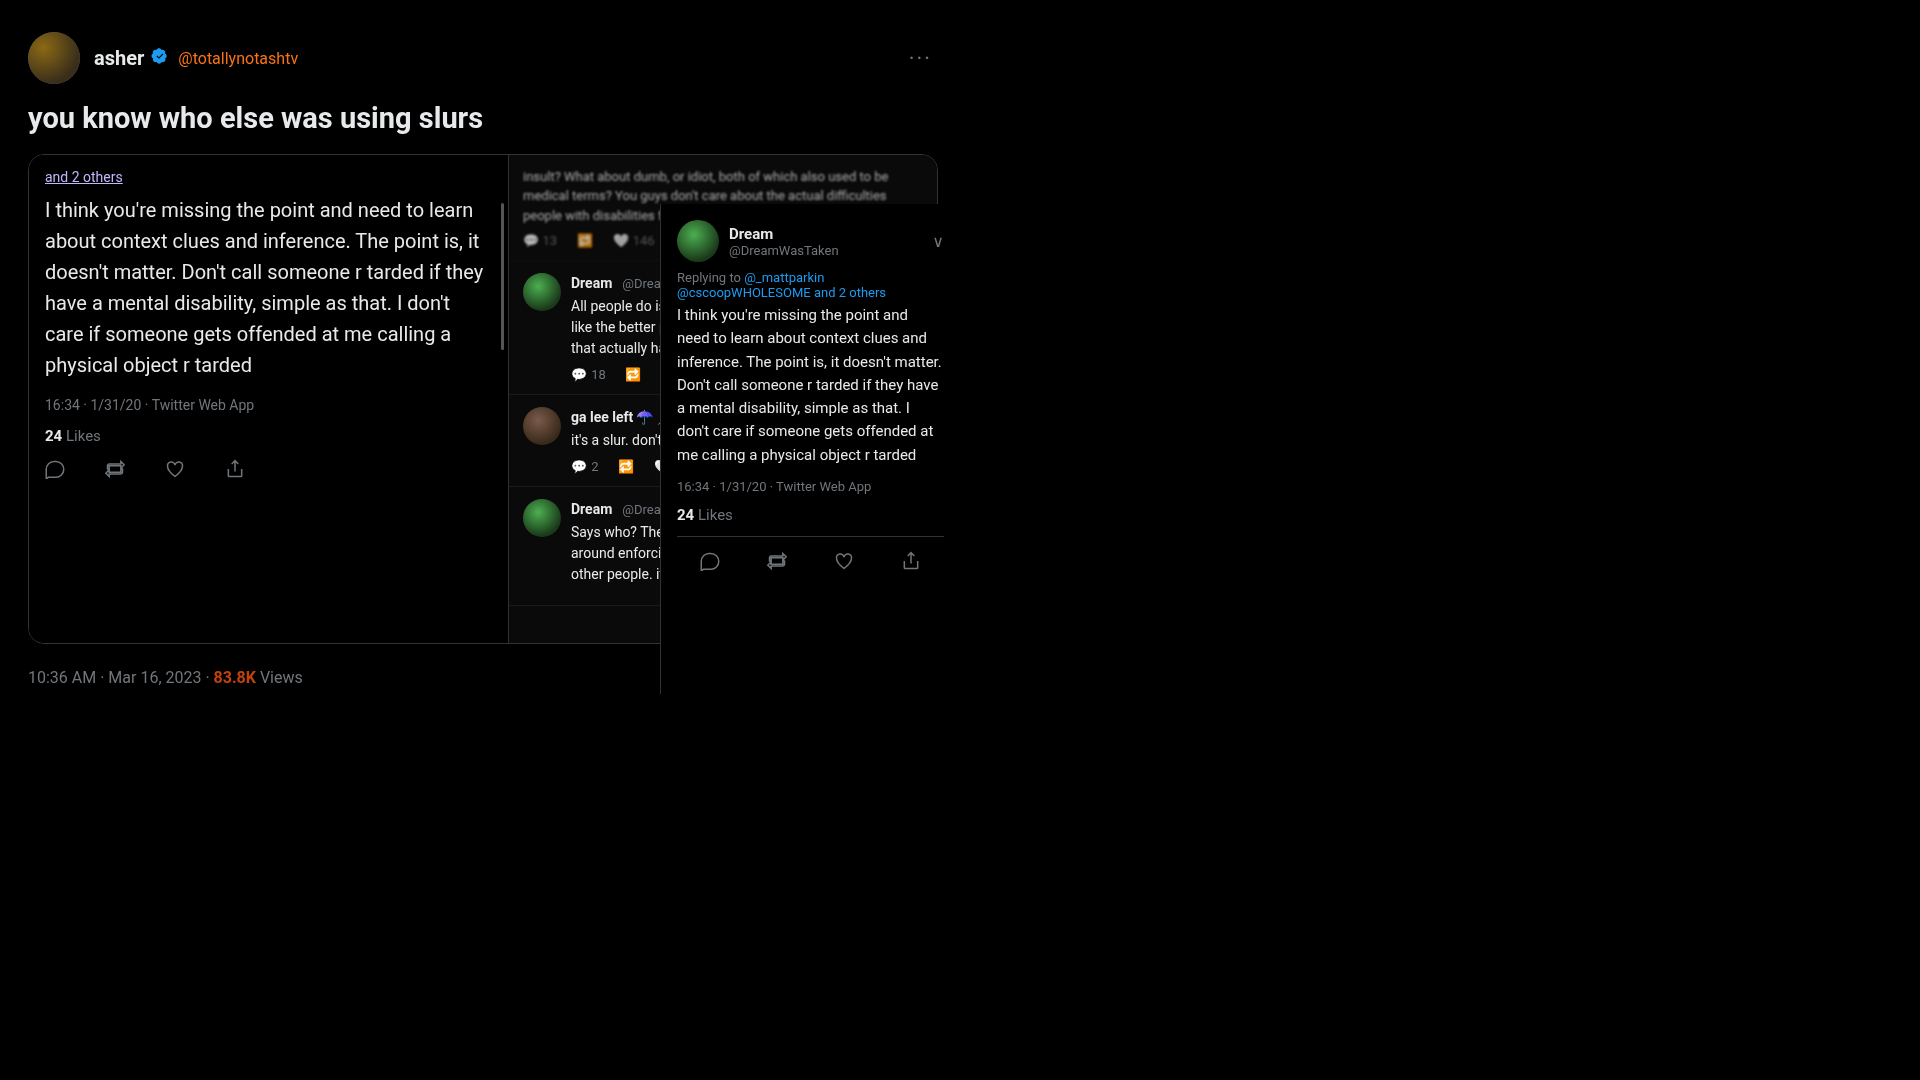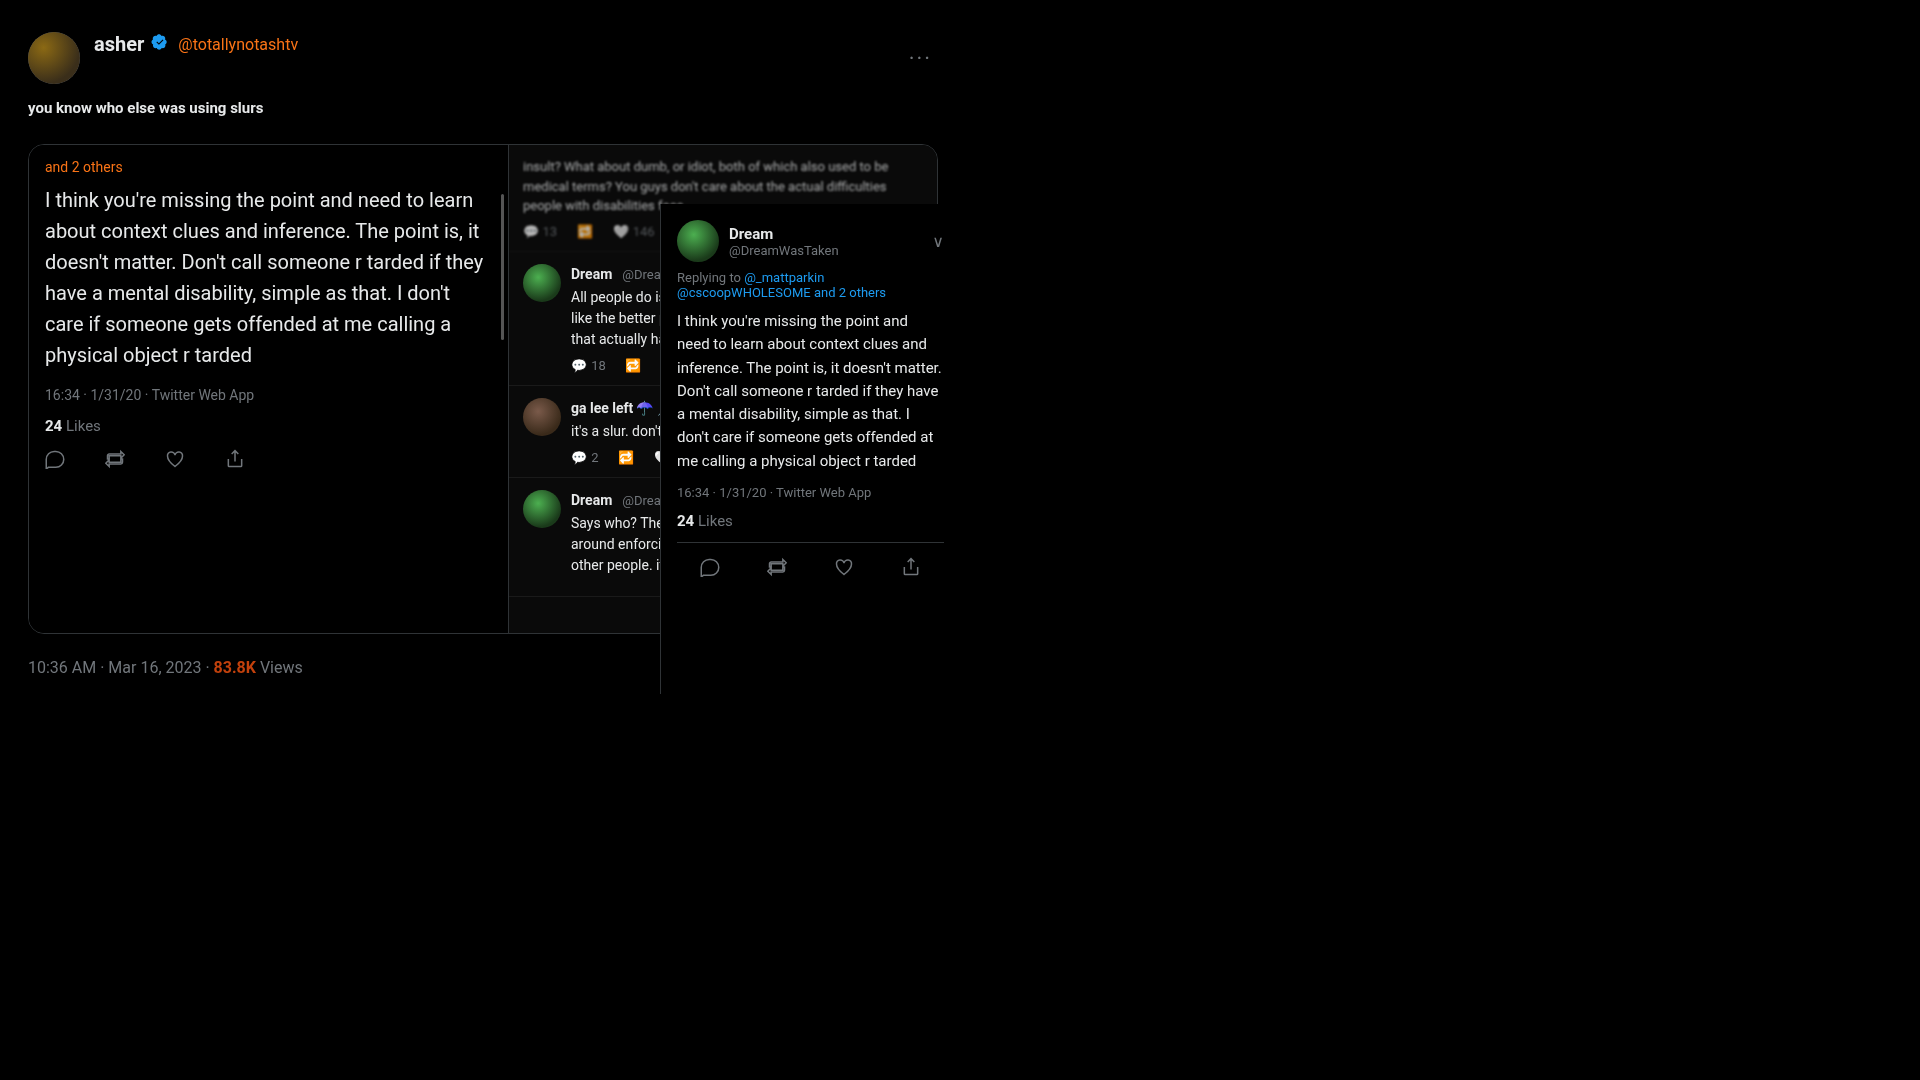--- a/index.html
+++ b/index.html
@@ -21,21 +21,21 @@
 
     .tweet-header {
       display: flex;
       align-items: center;
       justify-content: space-between;
       margin-bottom: 14px;
     }
 
     .tweet-author {
       display: flex;
-      align-items: flex-start;
+      align-items: center;
       gap: 14px;
     }
 
     .avatar {
       width: 52px;
       height: 52px;
       border-radius: 50%;
       background: #555;
       overflow: hidden;
       flex-shrink: 0;
@@ -77,24 +77,24 @@
     }
 
     .more-btn {
       color: #71767b;
       font-size: 22px;
       cursor: pointer;
       letter-spacing: 2px;
     }
 
     .tweet-text {
-      font-size: 15px;
+      font-size: 29px;
       font-weight: 700;
       color: #e7e9ea;
-      margin-bottom: 25px;
+      margin-bottom: 15px;
       line-height: 1.4;
     }
 
     .embedded-content {
       display: flex;
       border: 1px solid #2f3336;
       border-radius: 16px;
       overflow: hidden;
       width: 910px;
       height: 490px;
@@ -105,23 +105,24 @@
     .embed-left {
       width: 480px;
       background: #000;
       border-right: 1px solid #2f3336;
       padding: 14px 16px;
       overflow: hidden;
       position: relative;
     }
 
     .embed-reply-info {
-      color: #f97316;
+      color: #c4b5fd;
       font-size: 14px;
       margin-bottom: 10px;
+      text-decoration: underline;
     }
 
     .embed-tweet-text {
       font-size: 20px;
       color: #e7e9ea;
       line-height: 1.55;
       margin-bottom: 16px;
     }
 
     .embed-meta {
@@ -255,21 +256,21 @@
     }
 
     .detail-author-handle {
       color: #71767b;
       font-size: 13px;
     }
 
     .detail-reply-to {
       font-size: 13px;
       color: #71767b;
-      margin-bottom: 10px;
+      margin-bottom: 4px;
     }
 
     .detail-reply-to a {
       color: #1d9bf0;
       text-decoration: none;
     }
 
     .detail-text {
       font-size: 15px;
       color: #e7e9ea;

